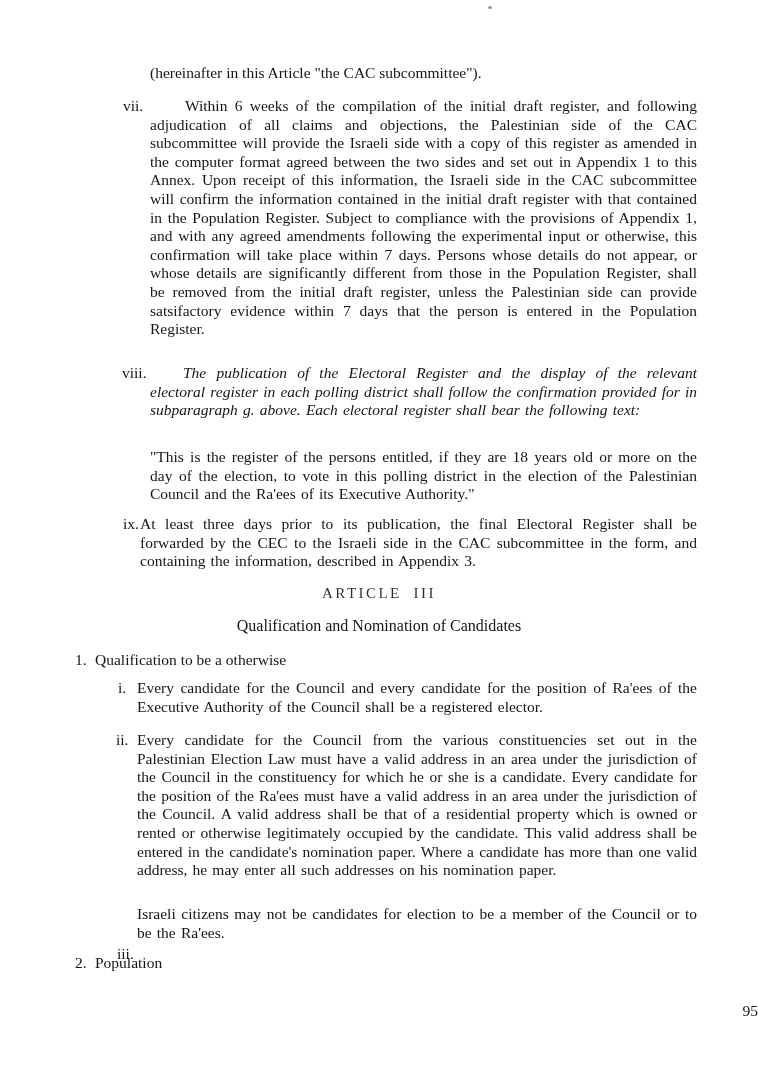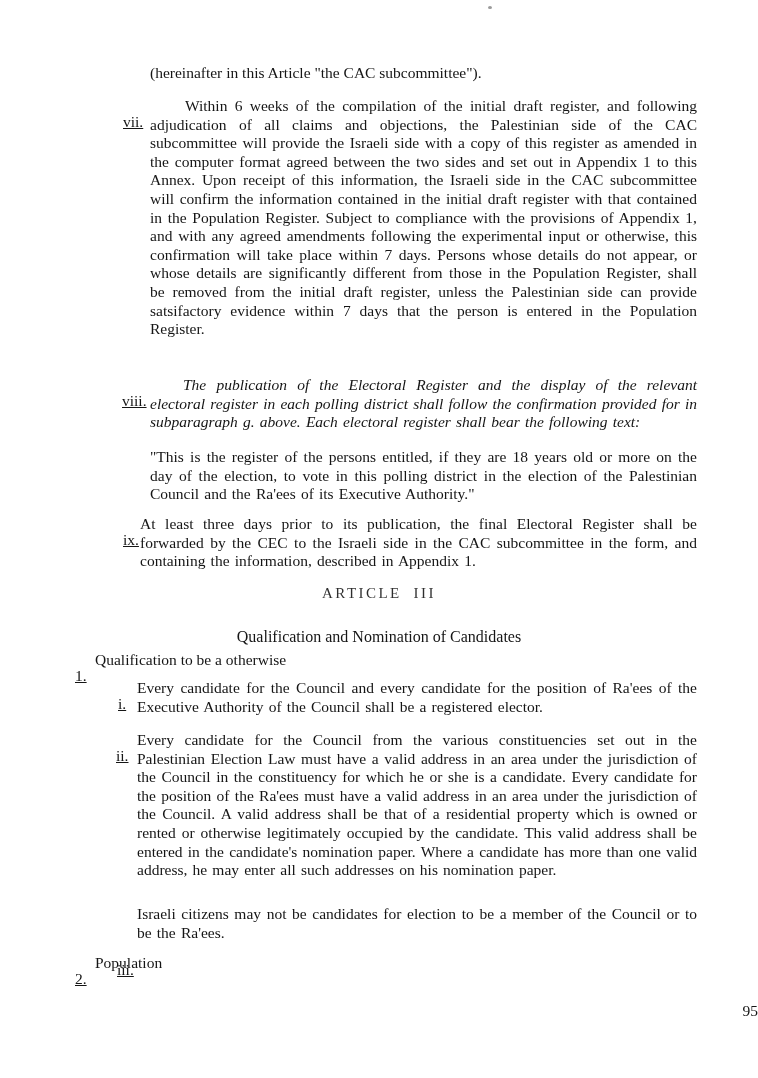--- a/index.html
+++ b/index.html
@@ -20,49 +20,47 @@
   }
   .block {
     position: absolute;
   }
   .just {
     text-align: justify;
     word-spacing: 1.3px;
   }
   .li-label {
     position: absolute;
-    top: 16px;
-    text-decoration: underline;
+    top: 0;
   }
   
   .p-vii   { left: 150px; top: 97px;  width: 547px; }
   .p-vii   .li-label { left: -27px; }
   .p-vii   .li-text { display: block; text-indent: 35px; }
-  .p-viii  { left: 150px; top: 364px; width: 547px; margin-top: 12px; }
+  .p-viii  { left: 150px; top: 364px; width: 547px; }
   .p-viii  .li-label { left: -28px; }
   .p-viii  .li-text { display: block; text-indent: 33px; font-style: italic; }
   .p-quote { left: 150px; top: 448px; width: 547px; }
   .p-ix    { left: 140px; top: 515px; width: 557px; }
   .p-ix    .li-label { left: -17px; }
   .intro   { left: 150px; top: 64px; }
   
   .article-h {
     left: 0; right: 0; top: 584px;
     text-align: center;
     letter-spacing: 2.5px;
     word-spacing: 6px;
     opacity: 0.82;
     filter: blur(0.45px) contrast(1.6);
     transform: scaleX(0.97);
   }
   .section-h {
     left: 0; right: 0; top: 617px;
     text-align: center;
     font-size: 16px;
-    margin-top: 11px;
   }
   
   .l1-q { left: 75px; top: 651px; }
   .l1-n { left: 75px; top: 954px; }
   .l1-q .li-label, .l1-n .li-label { left: 0; }
   .l1-q .li-text, .l1-n .li-text { display: block; padding-left: 20px; }
   
   .p-i   { left: 137px; top: 679px; width: 560px; }
   .p-i   .li-label { left: -19px; }
   .p-ii  { left: 137px; top: 731px; width: 560px; }
@@ -97,21 +95,21 @@
 
   <div class="block just p-viii">
     <span class="li-label">viii.</span>
     <span class="li-text">The publication of the Electoral Register and the display of the relevant electoral register in each polling district shall follow the confirmation provided for in subparagraph g. above. Each electoral register shall bear the following text:</span>
   </div>
 
   <div class="block just p-quote">"This is the register of the persons entitled, if they are 18 years old or more on the day of the election, to vote in this polling district in the election of the Palestinian Council and the Ra'ees of its Executive Authority."</div>
 
   <div class="block just p-ix">
     <span class="li-label">ix.</span>
-    <span class="li-text">At least three days prior to its publication, the final Electoral Register shall be forwarded by the CEC to the Israeli side in the CAC subcommittee in the form, and containing the information, described in Appendix 1.</span>
+    <span class="li-text">At least three days prior to its publication, the final Electoral Register shall be forwarded by the CEC to the Israeli side in the CAC subcommittee in the form, and containing the information, described in Appendix 3.</span>
   </div>
 
   <div class="block article-h">ARTICLE III</div>
 
   <div class="block section-h">Qualification and Nomination of Candidates</div>
 
   <div class="block l1-q">
     <span class="li-label">1.</span>
     <span class="li-text">Qualification to be a otherwise</span>
   </div>

